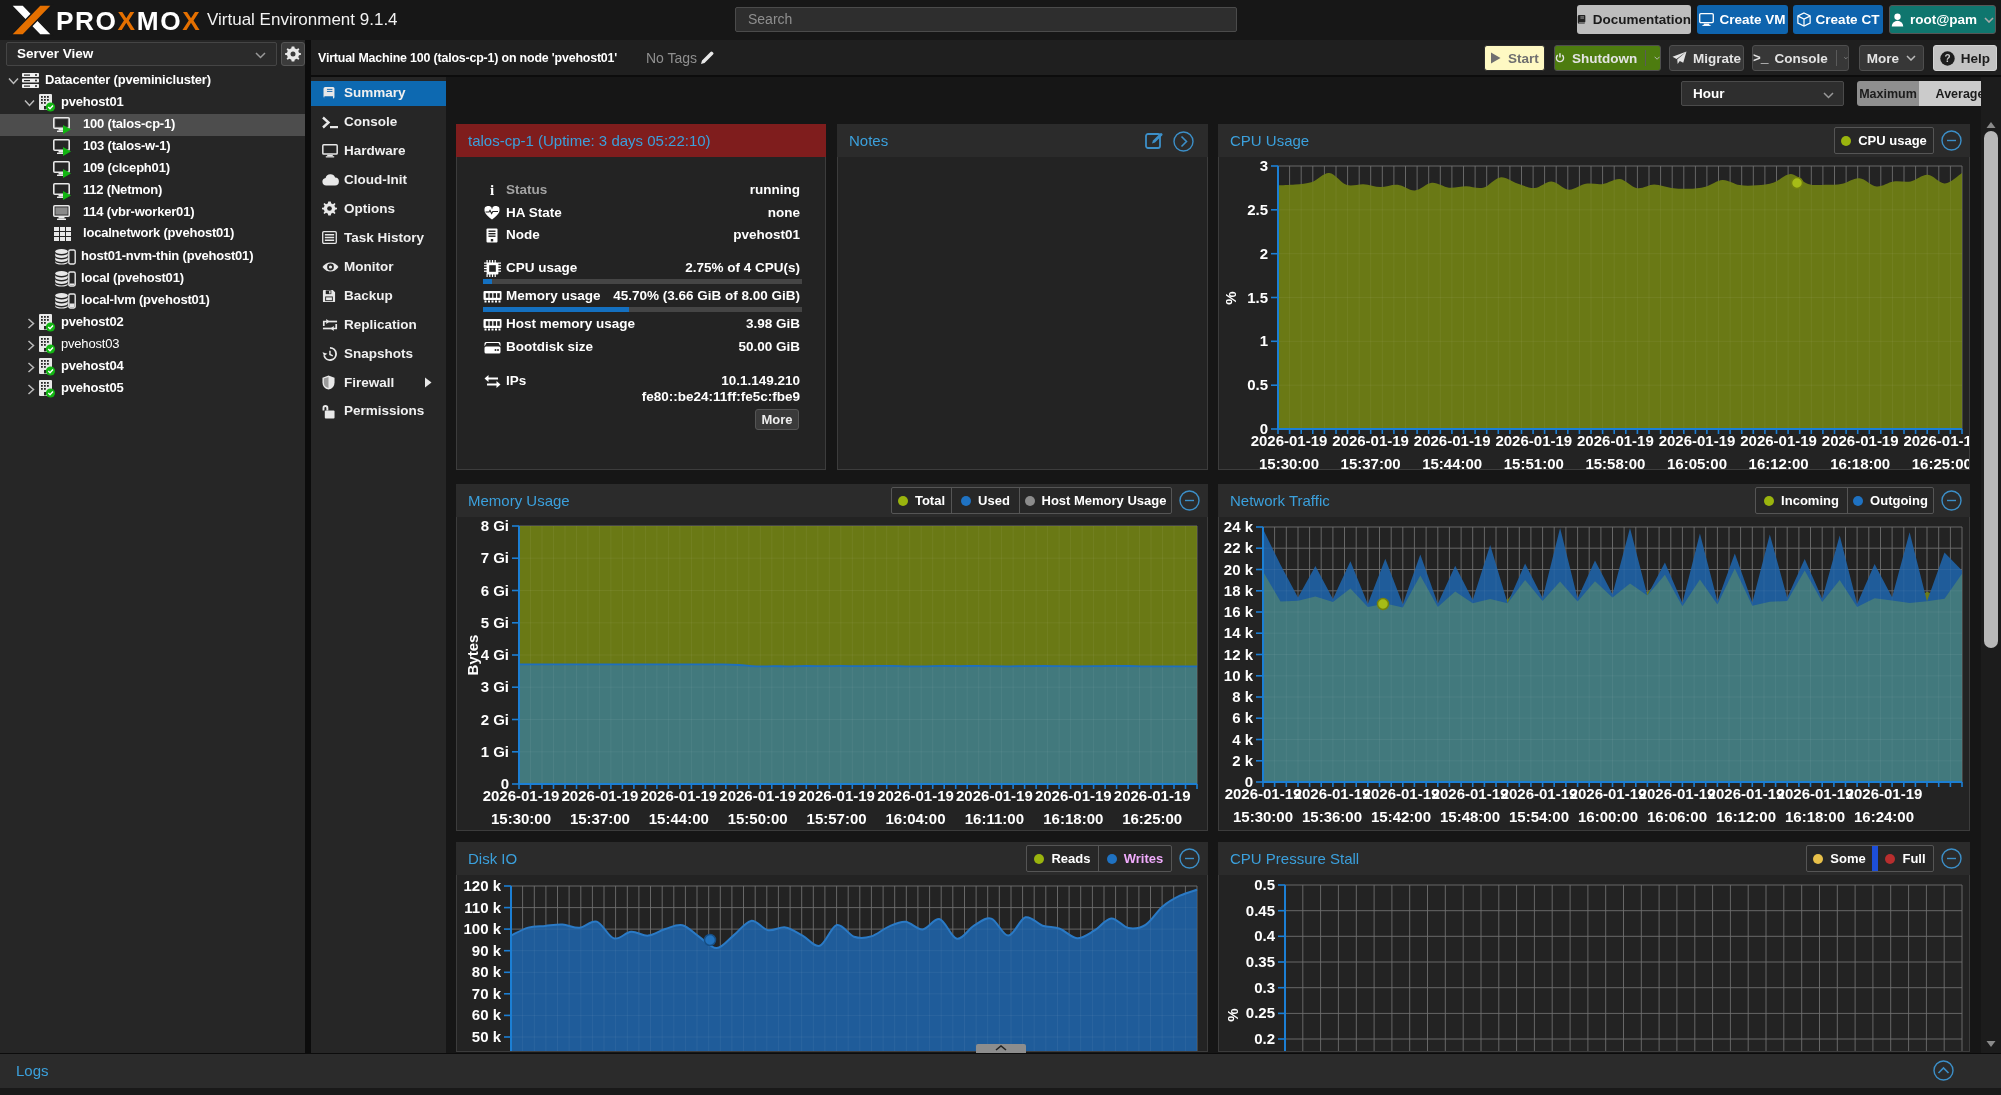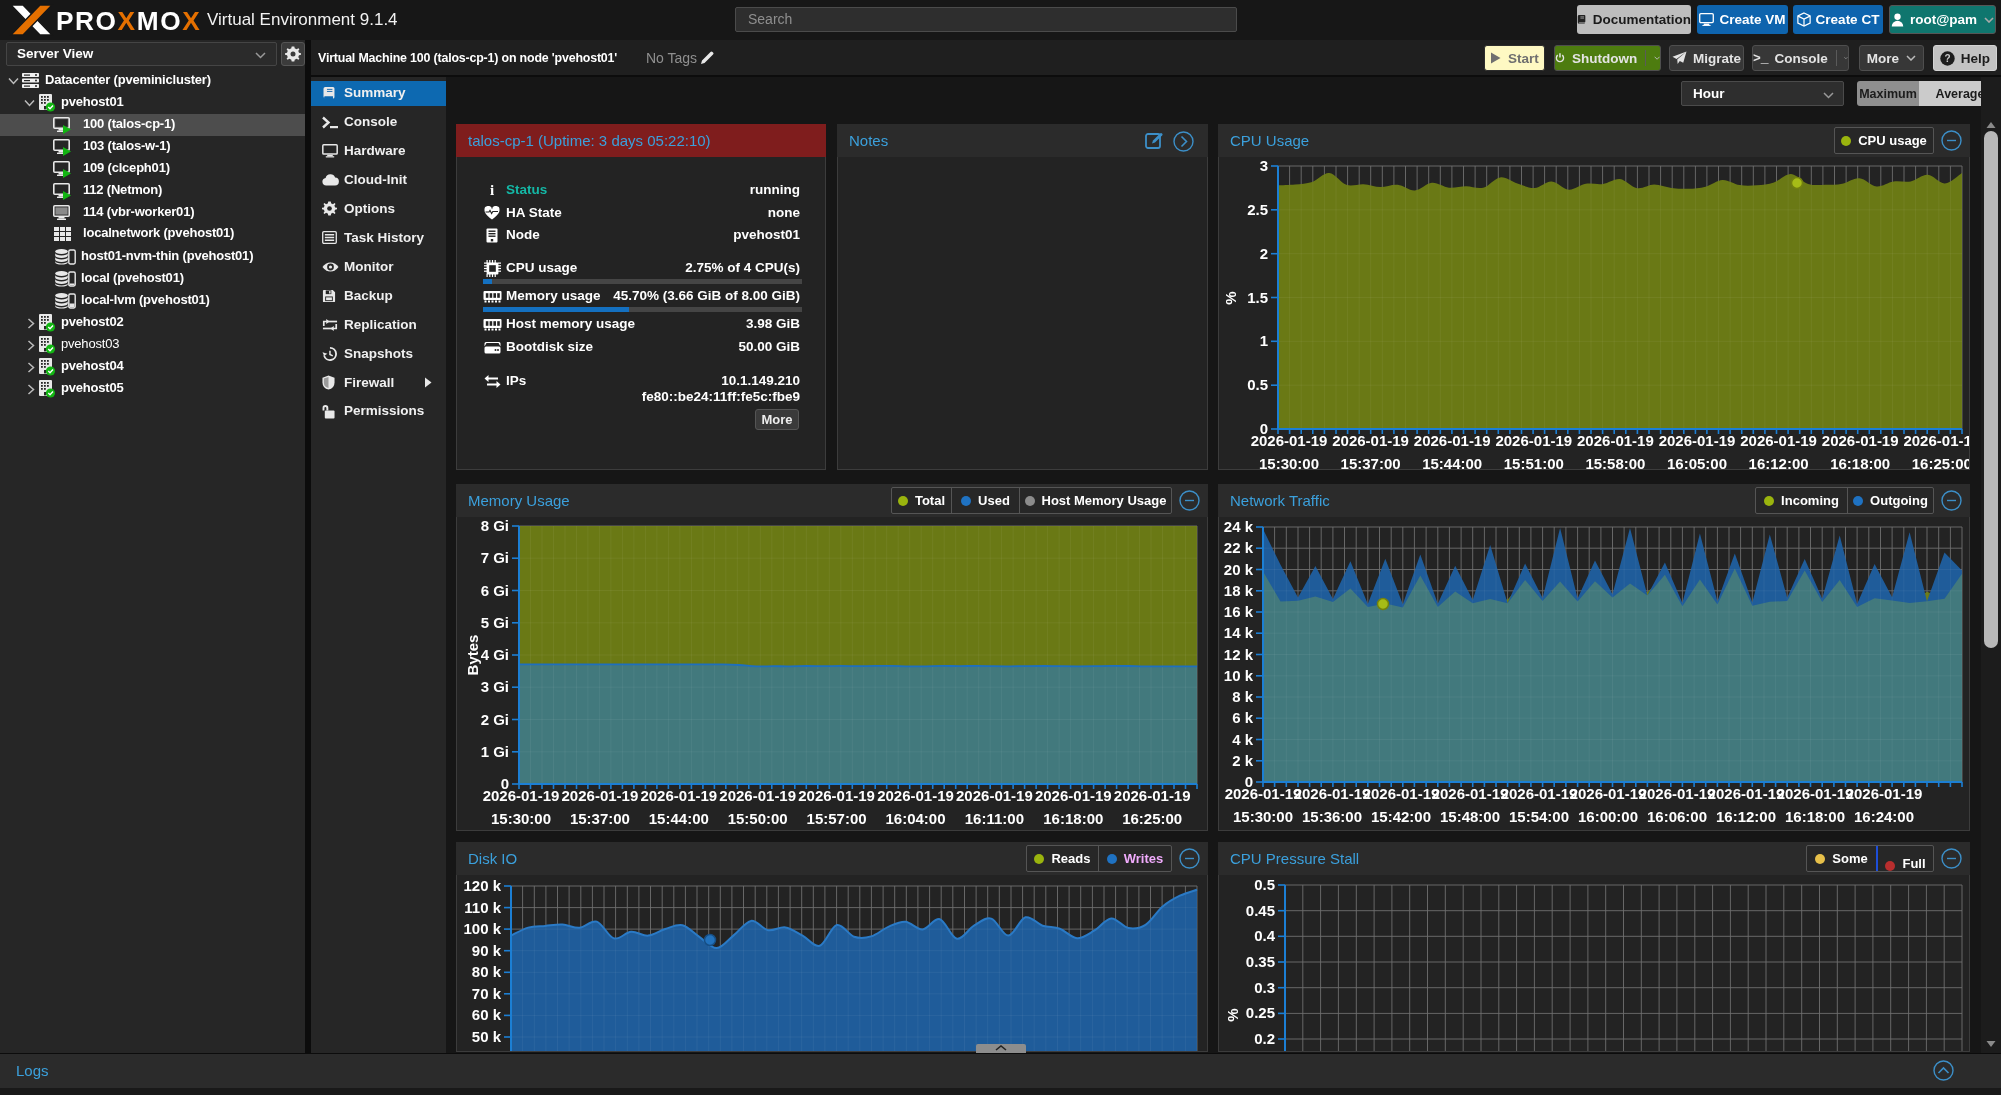--- a/index.html
+++ b/index.html
@@ -399,21 +399,21 @@
   </div>
 <div class="btn" style="left:1857px;top:81px;width:62px;height:25px;background:#8f8f8f;color:#1c1c1c;font-size:12.5px;border-radius:3px 0 0 3px">Maximum</div>
 <div class="btn" style="left:1919px;top:81px;width:82px;height:25px;background:#cbcbcb;color:#1c1c1c;font-size:12.5px;border-radius:0 3px 3px 0">Average</div>
 <div class="abs" style="left:456px;top:124px;width:370px;height:33px;background:#7f1d1d">
     <div class="txt" style="left:12px;top:8px;font-size:15px;color:#3ba0dc">talos-cp-1 (Uptime: 3 days 05:22:10)</div>
   </div>
 <div class="abs" style="left:456px;top:157px;width:370px;height:313px;background:#232323;border:1px solid #3c3c3c;border-top:none;overflow:hidden">
     <div class="abs vc" style="left:25px;top:24px;height:18px;width:20px;justify-content:center">
       <span style="font-family:'Liberation Serif',serif;font-weight:bold;font-size:15px;color:#fff">i</span>
     </div>
-    <div class="txt" style="left:49px;top:25px;font-size:13.5px;font-weight:bold;color:#14b8a6">Status</div>
+    <div class="txt" style="left:49px;top:25px;font-size:13.5px;font-weight:bold;color:#a3a3a3">Status</div>
     <div class="txt" style="right:25px;top:25px;font-size:13.5px;font-weight:bold;color:#fff">running</div>
     <div class="abs vc" style="left:25px;top:47px;height:18px;width:20px;justify-content:center">
       <svg width="16" height="14" viewBox="0 0 16 14">
         <path d="M8 13.5 C2 9 0.5 6.5 0.5 4 a3.7 3.7 0 0 1 7.5-0.6 a3.7 3.7 0 0 1 7.5 0.6 c0 2.5-1.5 5-7.5 9.5 z" fill="#fff"></path>
         <path d="M1.5 6 h3.5 l1-1.7 l1.6 3.2 l1.2-2 h5.2" stroke="#232323" stroke-width="1.1" fill="none"></path>
       </svg>
     </div>
     <div class="txt" style="left:49px;top:48px;font-size:13.5px;font-weight:bold;color:#fff">HA State</div>
     <div class="txt" style="right:25px;top:48px;font-size:13.5px;font-weight:bold;color:#fff">none</div>
     <div class="abs vc" style="left:25px;top:69px;height:18px;width:20px;justify-content:center">
@@ -1532,25 +1532,25 @@
         <text x="44" y="123.8" text-anchor="end">70 k</text>
         <text x="44" y="145.4" text-anchor="end">60 k</text>
         <text x="44" y="167.0" text-anchor="end">50 k</text>
       </g>
       <circle cx="253.0" cy="65.0" r="5.5" fill="#2272bd" stroke="#174f85" stroke-width="1.5"></circle>
     </svg>
   </div>
 <div class="abs" style="left:1218px;top:842px;width:752px;height:33px;background:#2b2b2b">
     <div class="txt" style="left:12px;top:8px;font-size:15px;color:#3ba0dc">CPU Pressure Stall</div>
     <div class="abs" style="right:36px;top:3px;height:27px;display:flex;border:1px solid #555;border-radius:2px;background:#272727">
-      <div class="vc" style="width:71px;justify-content:center;border-right:2px solid #1d4ed8">
+      <div class="vc" style="width:71px;justify-content:center;border-right:6px solid #1d4ed8">
         <span style="display:inline-block;width:10px;height:10px;border-radius:50%;background:#e7c04a;margin-right:7px"></span>
         <span style="font-size:13px;font-weight:bold;color:#fff">Some</span>
       </div>
-      <div class="vc" style="width:55px;justify-content:center;align-items:flex-end;">
+      <div class="vc" style="width:55px;justify-content:center;">
         <span style="display:inline-block;width:10px;height:10px;border-radius:50%;background:#b82e2e;margin-right:7px"></span>
         <span style="font-size:13px;font-weight:bold;color:#fff">Full</span>
       </div>
     </div>
     <svg class="abs" style="right:8px;top:6px" width="21" height="21" viewBox="0 0 21 21">
       <circle cx="10.5" cy="10.5" r="9.5" fill="none" stroke="#3c8fc8" stroke-width="1.4"></circle>
       <line x1="6" y1="10.5" x2="15" y2="10.5" stroke="#3c8fc8" stroke-width="1.4"></line>
     </svg>
   </div>
 <div class="abs" style="left:1218px;top:875px;width:752px;height:177px;background:#232323;border:1px solid #3c3c3c;border-top:none;overflow:hidden">

